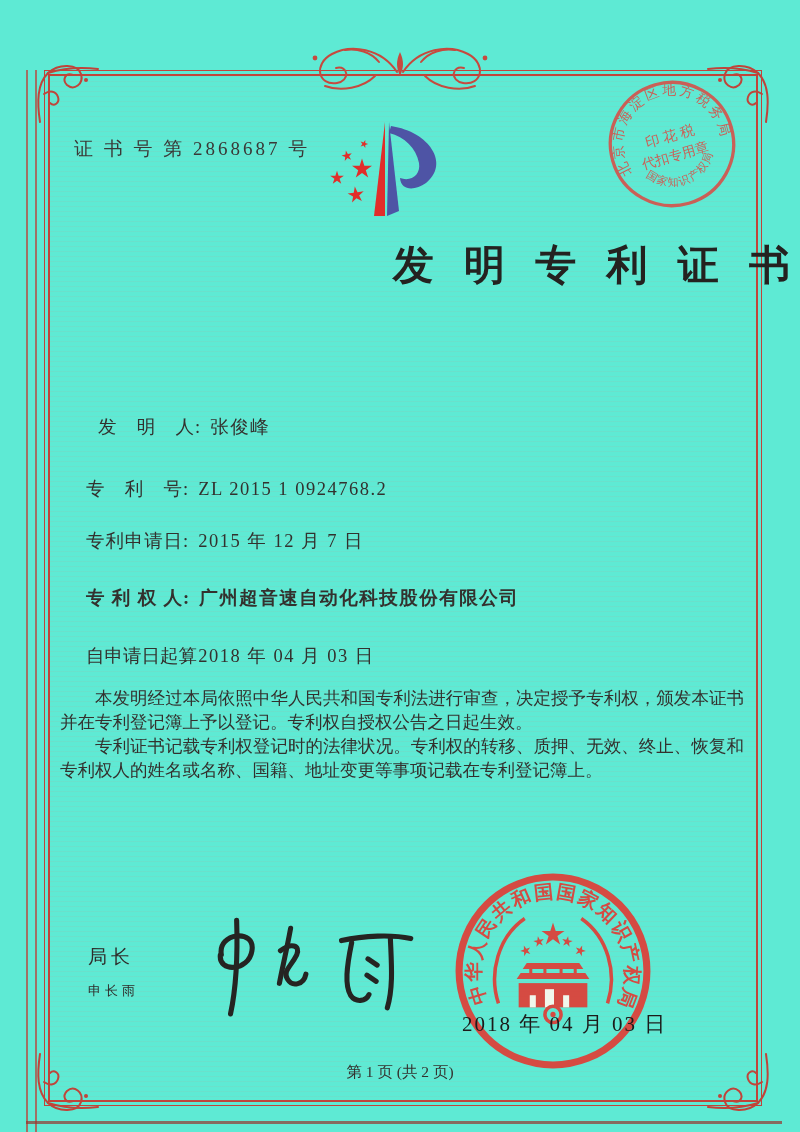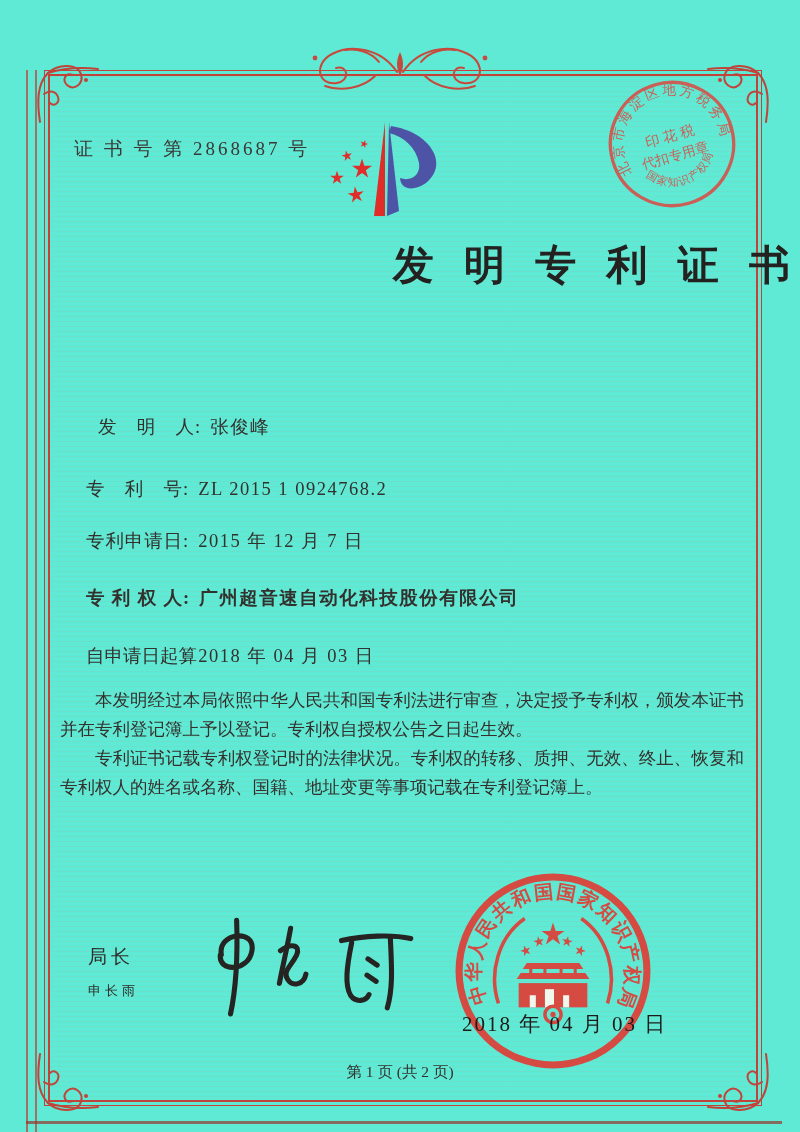--- a/index.html
+++ b/index.html
@@ -29,21 +29,21 @@
 
   .title{position:absolute;left:0;right:0;top:238px;text-align:right;
     font-size:41px;font-weight:600;letter-spacing:10px;color:#242220;}
 
   .field{position:absolute;left:86px;font-size:18.5px;white-space:nowrap;color:#33312e;}
   .field .flabel{display:inline-block;width:96px;text-align:justify;text-align-last:justify;}
   .field .fcolon{margin:0 10px 0 1px;}
   .field .fvalue{letter-spacing:1.5px;}
 
   .body-text{position:absolute;left:60px;right:56px;top:686px;
-    font-size:17.5px;line-height:29px;text-align:justify;color:#33312e;}
+    font-size:17.5px;line-height:24px;text-align:justify;color:#33312e;}
   .body-text p{margin:0;text-indent:2em;}
 
   .sig-title{position:absolute;left:88px;top:944px;font-size:19px;letter-spacing:4px;}
   .sig-name{position:absolute;left:88px;top:982px;font-size:13px;letter-spacing:4px;}
   .signature-svg{position:absolute;left:188px;top:908px;}
 
   .official-seal{position:absolute;left:452px;top:870px;opacity:.93;z-index:1;}
   .seal-date{position:absolute;left:462px;top:1010px;font-size:21px;letter-spacing:2px;color:#1c1b1a;z-index:2;}
 
   .footer{position:absolute;left:0;right:0;top:1062px;text-align:center;font-size:15.5px;color:#33312e;}

